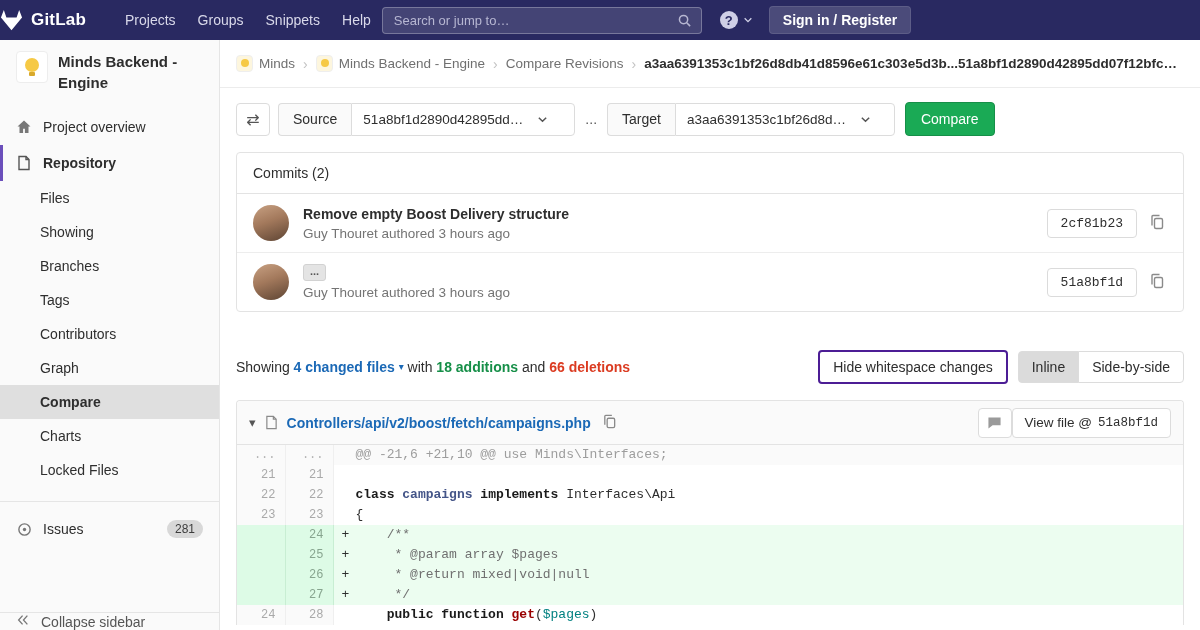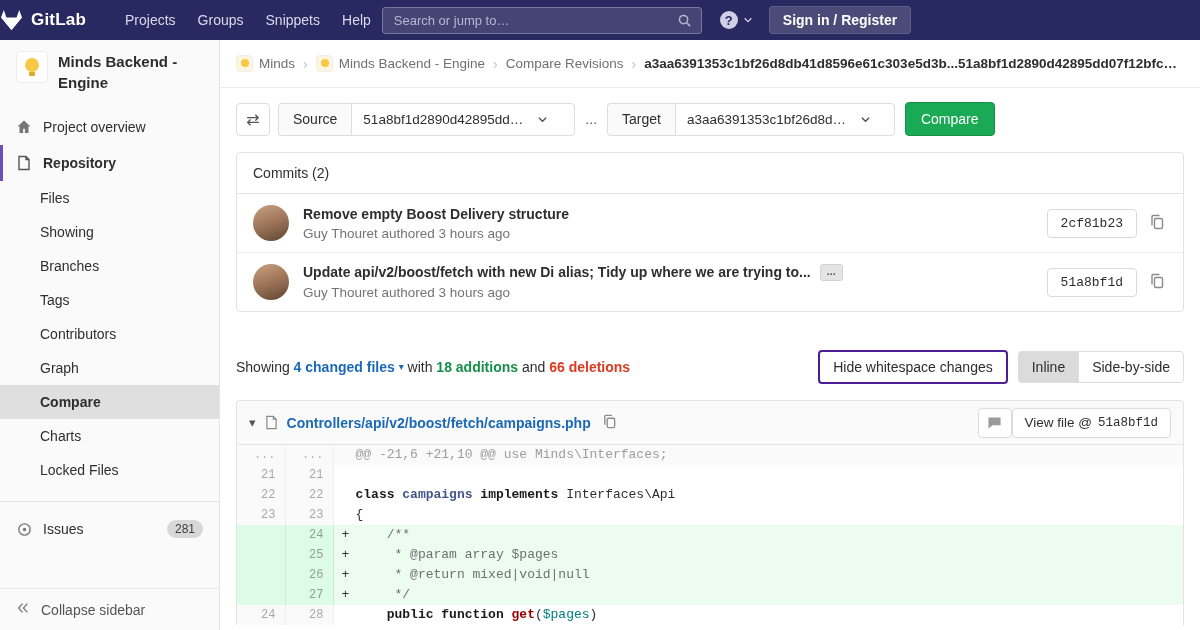--- a/index.html
+++ b/index.html
@@ -70,21 +70,21 @@
   .sub-list a {
     display:block; padding:9px 16px 9px 40px; font-size:14px; color:#2e2e2e;
   }
   .sub-list a.active { background:#dfdfdf; font-weight:bold; }
   .sidebar-divider { border-top:1px solid #e5e5e5; margin:8px 0; }
   .count-badge {
     margin-left:auto; background:#d8d8d8; color:#3c3c3c; border-radius:9px;
     padding:1px 8px; font-size:12px; line-height:16px;
   }
   .collapse-btn {
-    border-top:1px solid #e5e5e5; padding:12px 16px; display:flex;
+    border-top:1px solid #e5e5e5; padding:0 16px; display:flex;
     align-items:center; gap:11px; color:#555; font-size:14px; cursor:pointer;
   }
 
   
   .main { margin-left:220px; padding-top:40px; }
   .breadcrumbs {
     height:48px; display:flex; align-items:center; gap:8px;
     padding:0 16px; border-bottom:1px solid #ececec;
     font-size:13.5px; color:#707070; white-space:nowrap;
   }
@@ -132,21 +132,21 @@
   
   .commits-panel { margin:0 16px 20px; border:1px solid #e3e3e3; border-radius:4px; background:#fff; }
   .panel-header { padding:12px 16px; border-bottom:1px solid #e3e3e3; font-size:14px; }
   .commit-row { display:flex; align-items:center; gap:14px; padding:11px 16px; }
   .commit-row + .commit-row { border-top:1px solid #ededed; }
   .commit-avatar {
     width:36px; height:36px; border-radius:50%; flex-shrink:0;
     background:linear-gradient(160deg,#c8a183 0%, #a3795c 45%, #5d4433 100%);
   }
   .commit-main { flex:1; min-width:0; }
-  .commit-title { font-weight:600; font-size:14px; color:#2e2e2e; display:flex; align-items:flex-start; gap:9px; white-space:nowrap; }
+  .commit-title { font-weight:600; font-size:14px; color:#2e2e2e; display:flex; align-items:flex-end; gap:9px; white-space:nowrap; }
   .ellipsis-btn {
     background:#e4e4e4; border:1px solid #d2d2d2; border-radius:3px;
     color:#555; font-weight:bold; font-size:11px; line-height:8px;
     padding:2px 6px 5px; cursor:pointer; flex-shrink:0;
   }
   .commit-meta { color:#747474; font-size:13.5px; margin-top:4px; }
   .commit-right { display:flex; align-items:center; gap:10px; }
   .sha-box {
     border:1px solid #dbdbdb; border-radius:4px; background:#fff;
     padding:6px 13px; font-family:"Liberation Mono","DejaVu Sans Mono",monospace;
@@ -413,21 +413,20 @@
             </svg>
           </span>
         </button>
       </div>
     </div>
 
     <div class="commit-row">
       <span class="commit-avatar"></span>
       <div class="commit-main">
         <div class="commit-title">
-          <span>Update api/v2/boost/fetch with new Di alias; Tidy up where we are trying to...</span>
           <button class="ellipsis-btn">...</button>
         </div>
         <div class="commit-meta">
           <span>Guy Thouret</span>
           <span> </span>
           <span>authored 3 hours ago</span>
         </div>
       </div>
       <div class="commit-right">
         <span class="sha-box">51a8bf1d</span>

